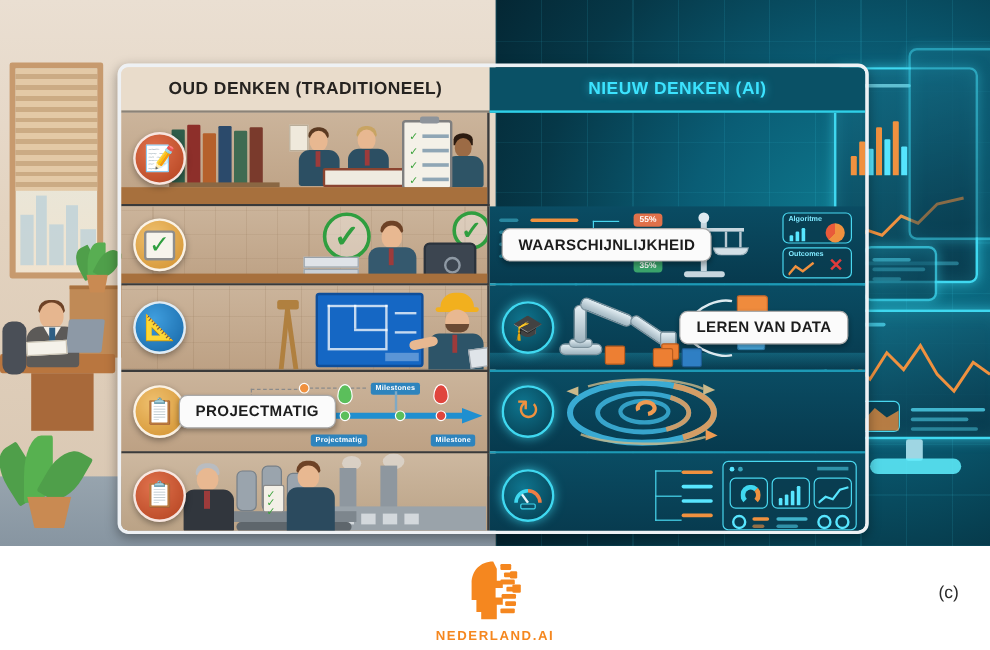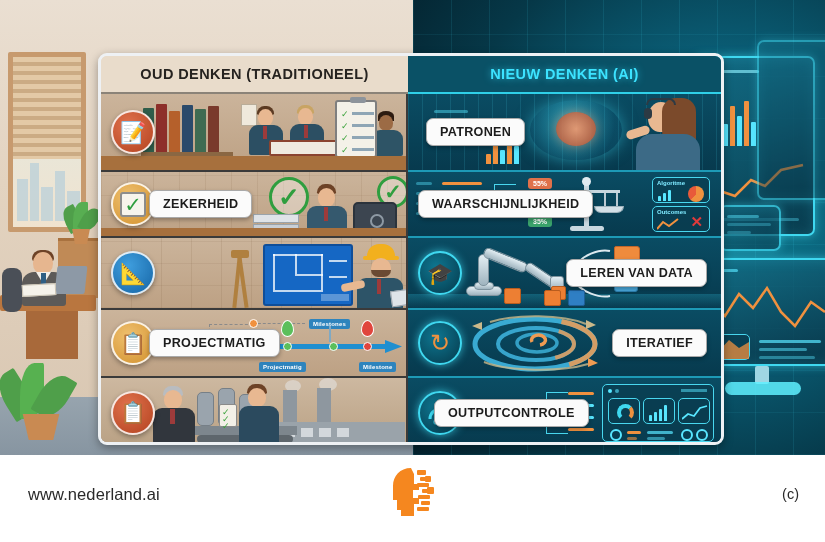--- a/index.html
+++ b/index.html
@@ -467,43 +467,20 @@
             <div class="tick" style="left:4px;top:44px">✓</div>
               <div style="position:absolute;left:15px;top:46px;width:22px;height:3px;background:#8fa6b5"></div>
           </div>
           <div style="position:absolute;left:0;bottom:0;width:307px;height:14px;background:#a7703d"></div>
 
           <div class="badge" style="background:radial-gradient(circle at 38% 32%,#e0724d,#b3421f)">
             <span class="glyph">📝</span>
           </div>
         </div>
 
-        <div class="cell new" style="height:78px">
-          <div style="position:absolute;inset:0;background:repeating-linear-gradient(90deg,rgba(80,230,255,.13) 0 1px,transparent 1px 14px)"></div>
-          <div class="cloud" style="left:122px;top:6px;width:92px;height:60px"></div>
-          <div style="position:absolute;left:148px;top:18px;width:40px;height:34px;border-radius:50%;background:radial-gradient(circle,#ff9a6b,#b54f2f);opacity:.85;box-shadow:0 0 12px rgba(255,150,100,.6)"></div>
-          <div class="bars" style="left:78px;top:36px;height:34px">
-            <div class="bar" style="height:10px;background:#f0913f"></div>
-            <div class="bar" style="height:20px;background:#f0913f"></div>
-            <div class="bar" style="height:14px;background:#58e6ff"></div>
-            <div class="bar" style="height:28px;background:#f0913f"></div>
-            <div class="bar" style="height:18px;background:#58e6ff"></div>
-          </div>
-          <div class="scr-line" style="left:26px;top:16px;width:34px;opacity:.45"></div>
-          <div class="scr-line" style="left:26px;top:24px;width:22px;opacity:.3"></div>
-          <div class="woman" style="left:218px;top:4px;width:80px;height:74px">
-            <div style="position:absolute;left:22px;top:4px;width:26px;height:30px;border-radius:50% 50% 45% 45%;background:#e8b891"></div>
-            <div style="position:absolute;left:36px;top:0px;width:34px;height:52px;border-radius:14px 14px 6px 20px;background:#7b4a2b"></div>
-            <div style="position:absolute;left:18px;top:10px;width:8px;height:11px;border-radius:4px;background:#2c3a44"></div>
-            <div style="position:absolute;left:20px;top:0px;width:30px;height:7px;border-radius:14px 14px 0 0;border:2px solid #2c3a44;border-bottom:none"></div>
-            <div style="position:absolute;left:10px;top:36px;width:64px;height:40px;border-radius:16px 16px 0 0;background:#3c6a86"></div>
-            <div style="position:absolute;left:0px;top:30px;width:24px;height:9px;border-radius:5px;background:#e8b891;transform:rotate(-18deg)"></div>
-          </div>
-          <div class="pill r-left">PATRONEN</div>
-        </div>
       </div>
 
       <div class="row" style="height:66px">
         <div class="cell old" style="height:66px">
           <div style="position:absolute;inset:0;background:
               repeating-linear-gradient(90deg,rgba(140,110,80,.16) 0 1px,transparent 1px 26px),
               repeating-linear-gradient(0deg,rgba(140,110,80,.12) 0 1px,transparent 1px 20px)"></div>
           <div class="bigcheck" style="left:168px;top:5px">✓</div>
           <div class="bigcheck" style="left:276px;top:4px;width:32px;height:32px;font-size:21px">✓</div>
           <div>
@@ -515,21 +492,20 @@
           <div class="safe" style="left:252px;top:30px;width:44px;height:34px">
             <div style="position:absolute;left:15px;top:10px;width:14px;height:14px;border-radius:50%;border:2px solid #8e99a4"></div>
           </div>
           <div style="position:absolute;left:152px;top:42px;width:46px;height:9px;background:#dfe3e8;border:1px solid #9aa3ab"></div>
           <div style="position:absolute;left:152px;top:52px;width:46px;height:9px;background:#c9cfd6;border:1px solid #9aa3ab"></div>
           <div style="position:absolute;left:0;bottom:0;width:307px;height:8px;background:#a7703d"></div>
 
           <div class="badge" style="background:radial-gradient(circle at 38% 32%,#efc06f,#d2912e)">
             <span class="glyph" style="color:#2f9e3f;background:#f7f4ec;border:2px solid #8d8d8d;border-radius:3px;padding:0 2px">✓</span>
           </div>
-          <div class="pill l-left">ZEKERHEID</div>
         </div>
 
         <div class="cell new" style="height:66px">
           <div class="scr-line" style="left:8px;top:10px;width:16px;opacity:.4"></div>
           <div class="scr-line" style="left:8px;top:20px;width:16px;opacity:.4"></div>
           <div class="scr-line" style="left:8px;top:30px;width:16px;opacity:.4"></div>
           <div class="scr-line" style="left:8px;top:40px;width:16px;opacity:.4"></div>
           <div class="mini-line" style="left:34px;top:10px;width:40px;background:#f0913f"></div>
           <div class="mini-line" style="left:34px;top:20px;width:30px;background:#58e6ff"></div>
           <div class="mini-line" style="left:34px;top:30px;width:44px;background:#58e6ff"></div>
@@ -679,21 +655,20 @@
             <path d="M62,28 a7,5 0 1,1 8,3" fill="none" stroke="#ef9b52" stroke-width="3.5"></path>
             <polygon points="118,44 128,49 118,53" fill="#ef9b52"></polygon>
             <polygon points="12,16 2,12 12,8" fill="#cbb98a"></polygon>
             <path d="M20,8 C46,0 92,0 116,10" fill="none" stroke="#cbb98a" stroke-width="2" opacity=".8"></path>
             <polygon points="116,6 126,11 116,15" fill="#cbb98a"></polygon>
             <path d="M14,48 C40,58 92,58 118,50" fill="none" stroke="#cbb98a" stroke-width="2" opacity=".8"></path>
           </svg>
           <div class="badge badge-new">
             <span class="glyph" style="color:#f0913f;font-size:24px">↻</span>
           </div>
-          <div class="pill r-right">ITERATIEF</div>
         </div>
       </div>
 
       <div class="row" style="height:69px">
         <div class="cell old" style="height:69px">
           <div style="position:absolute;inset:0;background:linear-gradient(180deg,#cdb8a0,#b9a184)"></div>
           <div class="smoke" style="left:184px;top:2px;width:16px;height:12px"></div>
           <div class="smoke" style="left:218px;top:0px;width:18px;height:13px"></div>
           <div class="stack" style="left:182px;top:12px;width:14px;height:34px"></div>
           <div class="stack" style="left:216px;top:10px;width:14px;height:36px"></div>
@@ -769,41 +744,40 @@
           </div>
 
           <div class="badge badge-new">
             <svg width="28" height="28" viewBox="0 0 28 28">
               <path d="M4,20 A10,10 0 0,1 14,10" fill="none" stroke="#3fd8f0" stroke-width="3"></path>
               <path d="M14,10 A10,10 0 0,1 24,20" fill="none" stroke="#ef7d45" stroke-width="3"></path>
               <line x1="14" y1="20" x2="9" y2="13" stroke="#e9f6fa" stroke-width="2"></line>
               <rect x="8" y="21" width="12" height="4" rx="1" fill="#0c4f66" stroke="#3fd8f0" stroke-width="1"></rect>
             </svg>
           </div>
-          <div class="pill r-mid" style="left:26px">OUTPUTCONTROLE</div>
         </div>
       </div>
 
     </div>
   </div>
 
   <div id="footer">
-    <div id="footer-url">www.nederland.ai</div>
     <div id="logo-wrap">
       <svg id="logo-mark" width="64" height="58" viewBox="0 0 64 58">
         <g fill="#f5871f">
           <path d="M30,4 C19,4 12,12 12,22 L12,36 L16,36 L16,46 L20,46 L20,52 L33,52 L33,40 L38,40 L38,34 L32,34 L32,26 L38,26 L38,20 L33,20 L33,10 Z"></path>
           <rect x="36" y="6" width="9" height="5" rx="1"></rect>
           <rect x="39" y="13" width="7" height="4" rx="1"></rect>
           <rect x="44" y="12" width="6" height="6" rx="1"></rect>
           <rect x="36" y="19" width="12" height="4" rx="1"></rect>
           <rect x="41" y="25" width="8" height="4" rx="1"></rect>
           <rect x="46" y="23" width="7" height="7" rx="1"></rect>
           <rect x="37" y="31" width="12" height="4" rx="1"></rect>
           <rect x="40" y="37" width="9" height="4" rx="1"></rect>
           <rect x="36" y="43" width="12" height="4" rx="1"></rect>
         </g>
       </svg>
+      <div id="logo-text">NEDERLAND.AI</div>
     </div>
     <div id="footer-copy">(c)</div>
   </div>
 
 </div>
 
 </body></html>

